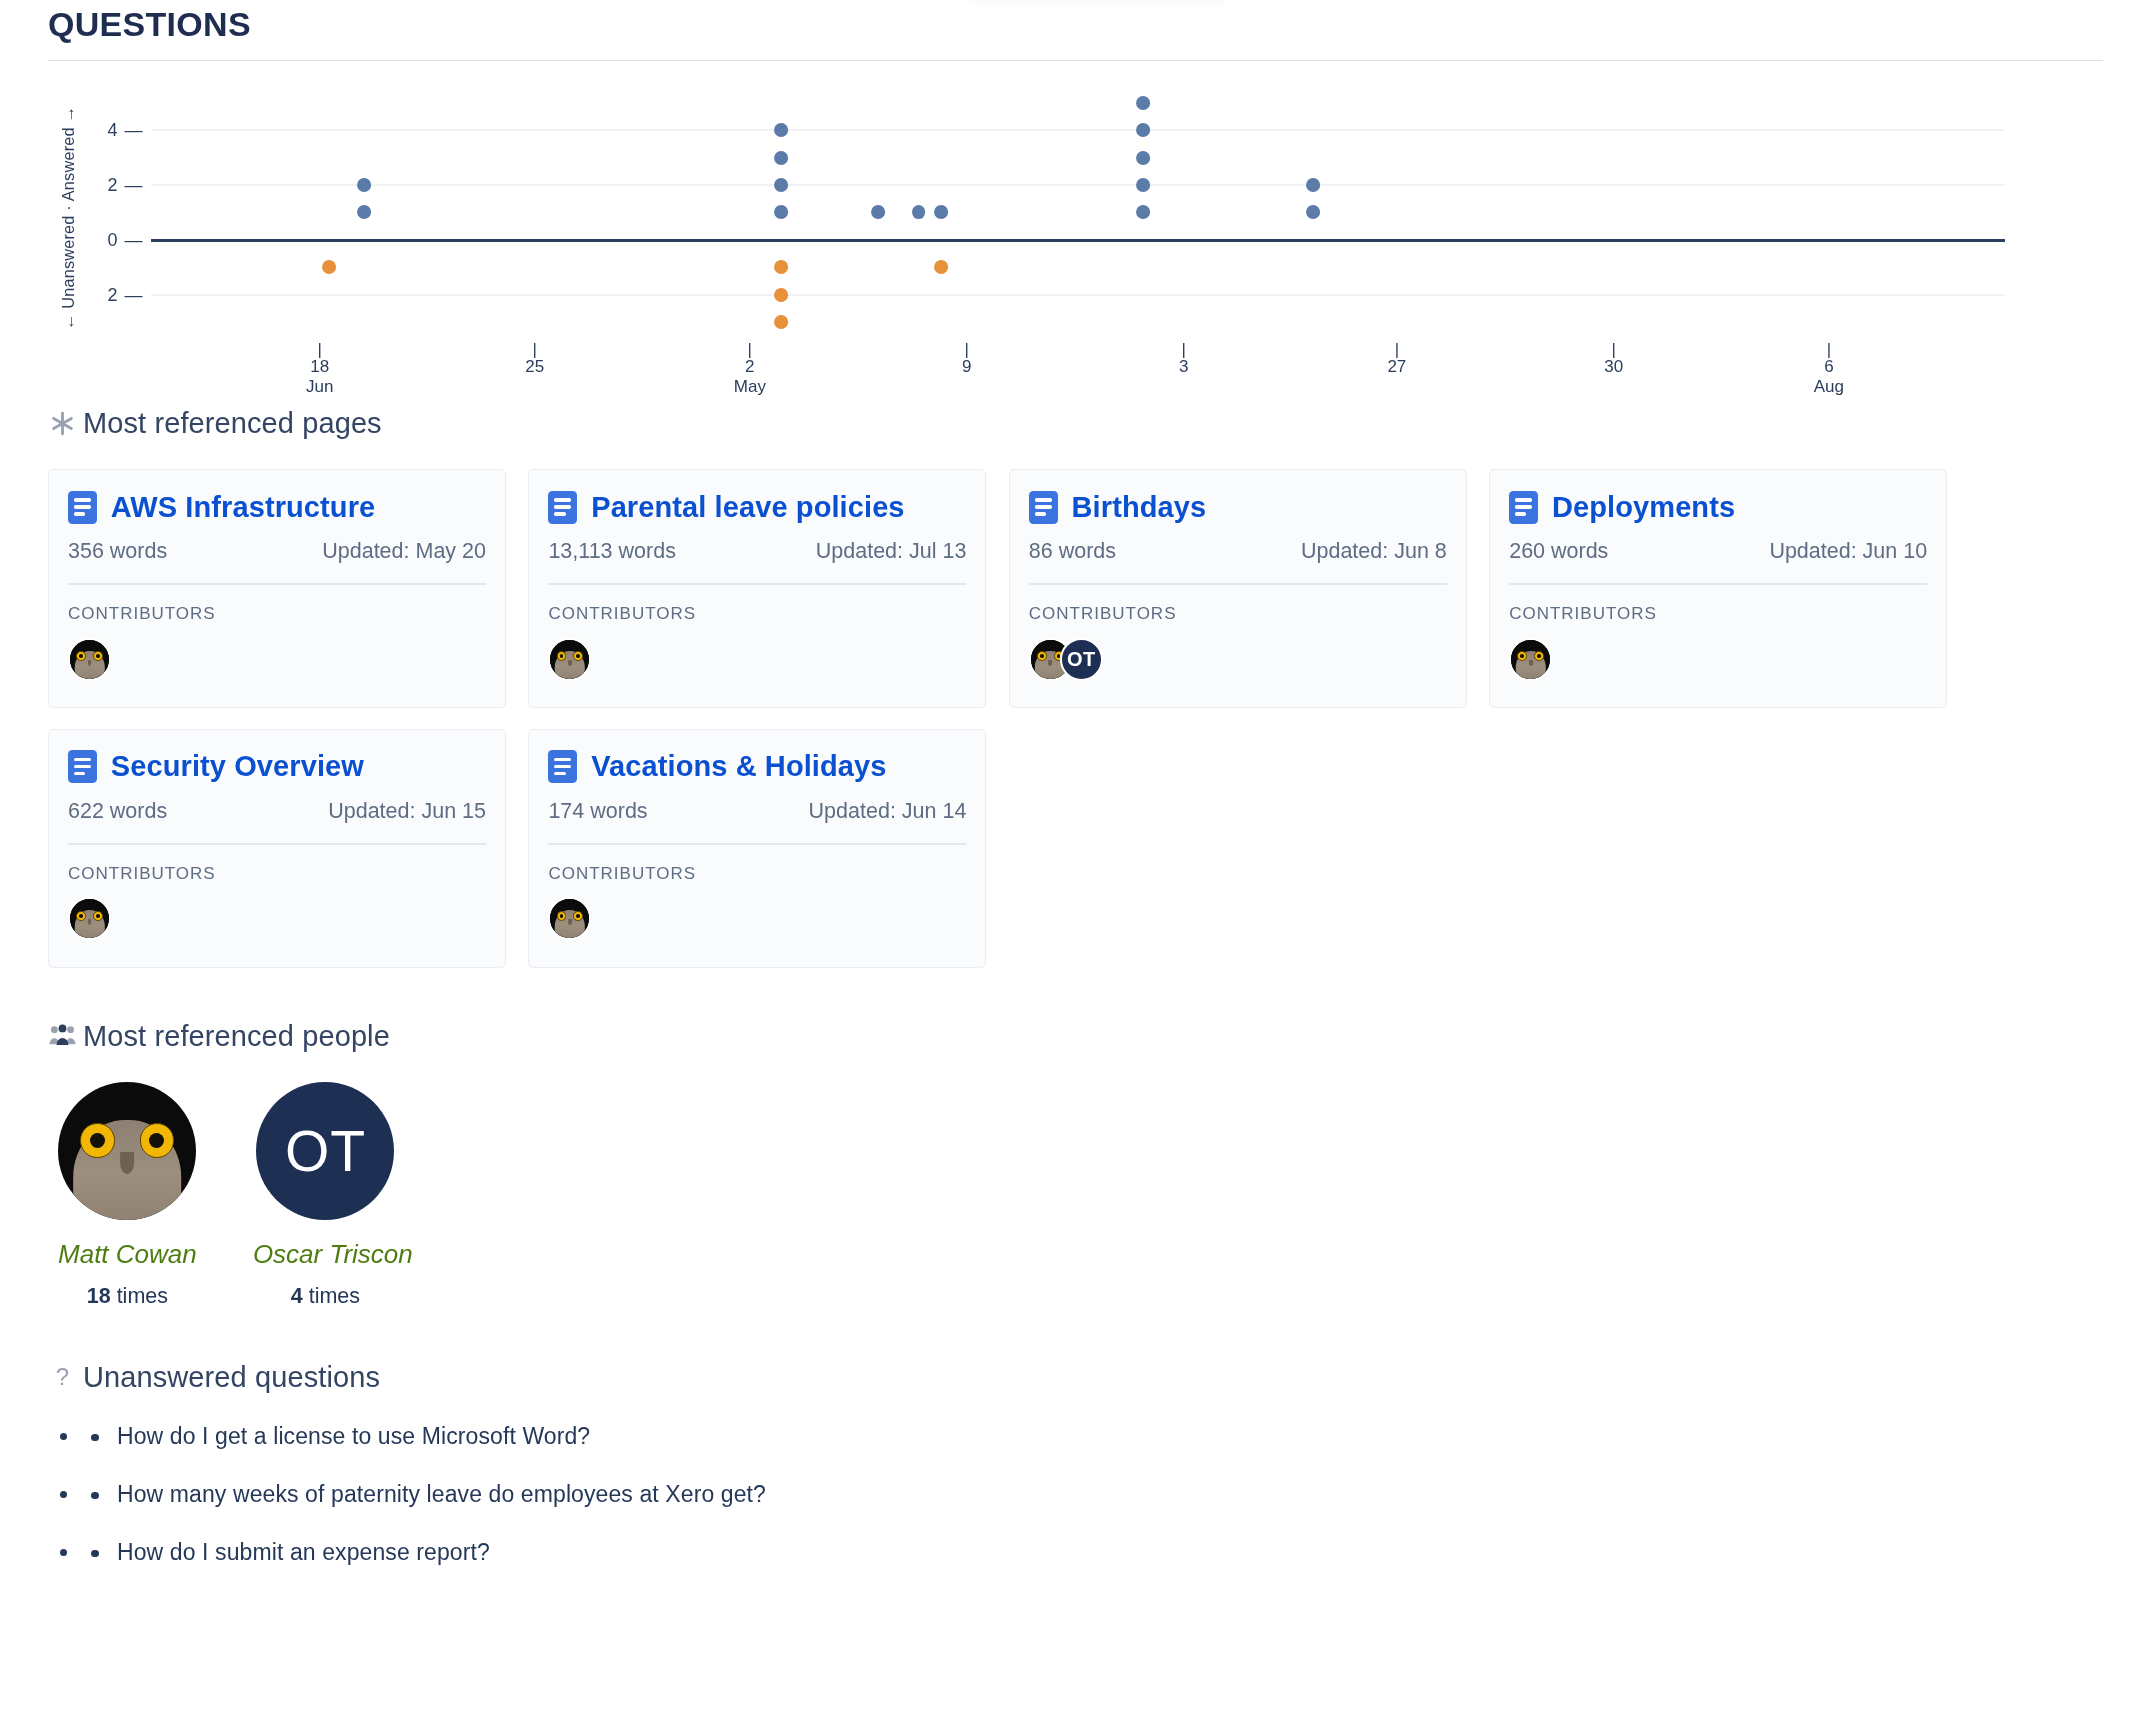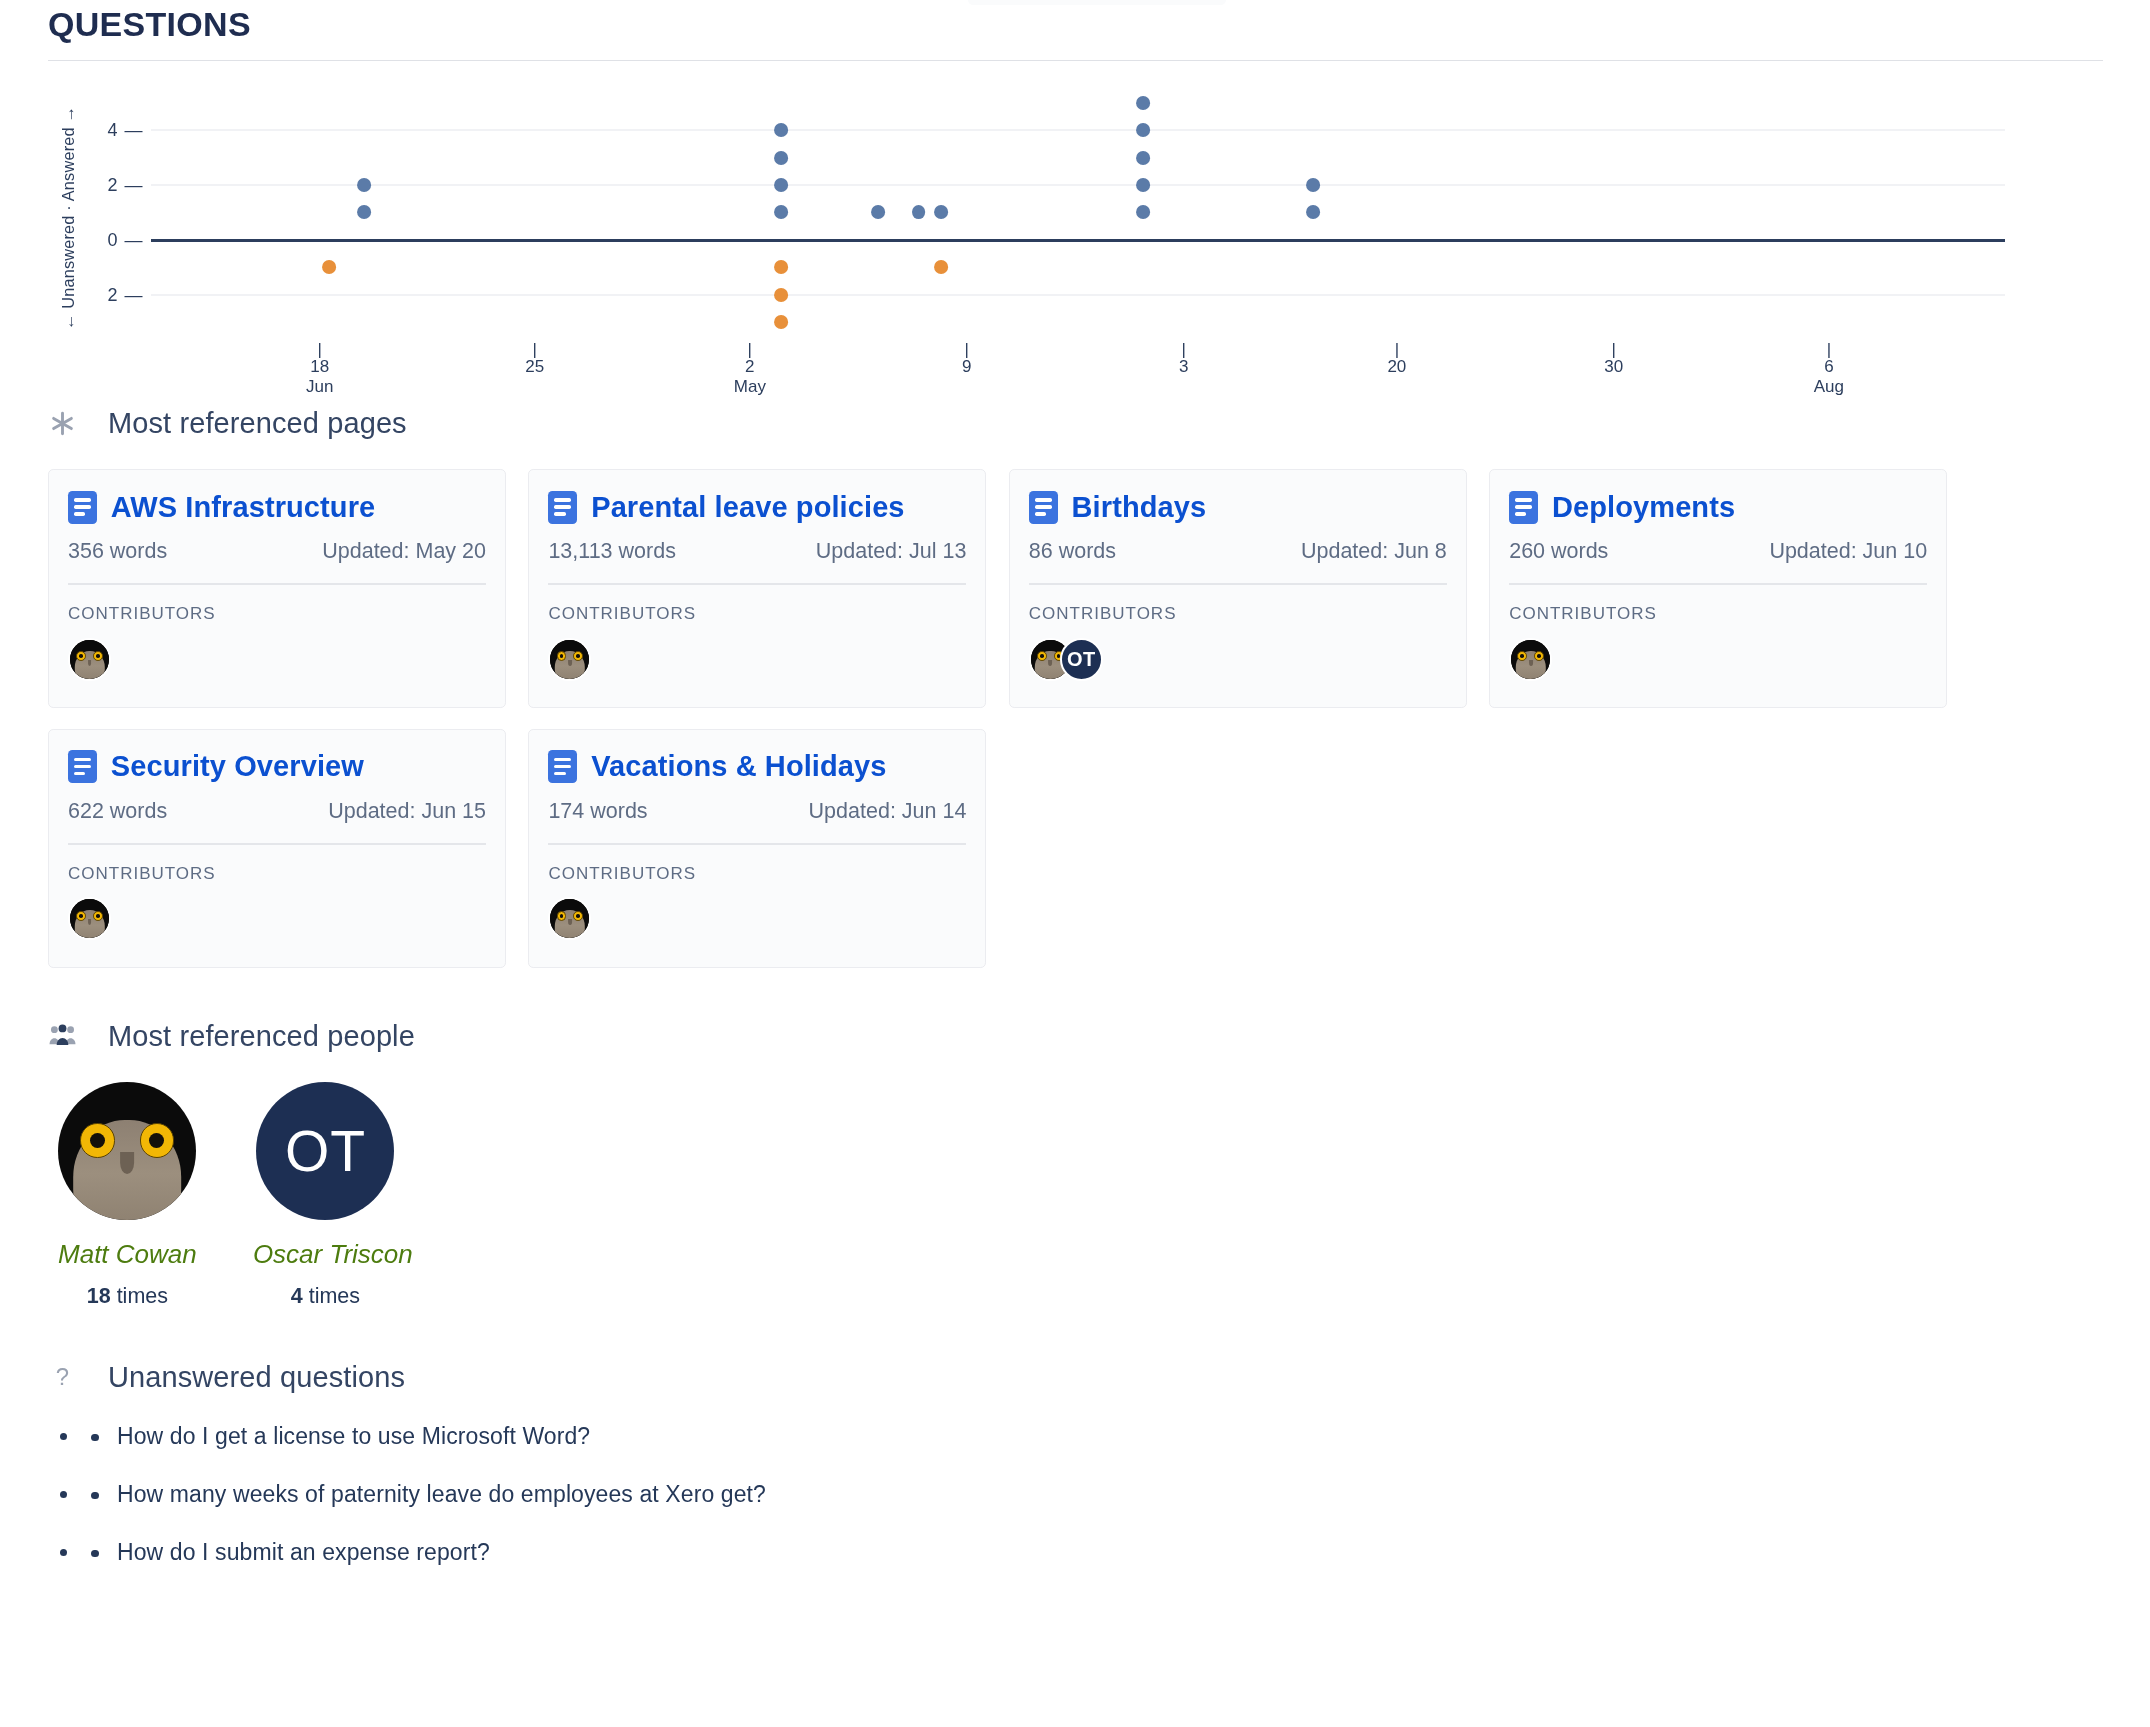--- a/index.html
+++ b/index.html
@@ -69,21 +69,21 @@
   .dot.unanswered { background: #e8903a; }
   .xtick {
     position: absolute; top: 251px; transform: translateX(-50%);
     text-align: center; font-size: 17px; color: #2c3e5d; line-height: 1.18;
   }
   .xtick .mark { display: block; font-size: 17px; line-height: .8; color: #2c3e5d; }
   .xtick .mon  { display: block; }
 
   
   .section-head {
-    display: flex; align-items: center; gap: 31px;
+    display: flex; align-items: center; gap: 6px;
     font-size: 29px; font-weight: 400; color: #344563; letter-spacing: 0.1px;
   }
   .sec-icon { width: 29px; height: 29px; flex: none; display:flex; align-items:center; justify-content:center; }
 
   
   .cards {
     display: grid; grid-template-columns: repeat(4, 458px);
     gap: 20.6px 22.4px; margin-top: 29px;
   }
   .card {
@@ -213,21 +213,21 @@
         <div class="dot unanswered" style="left: 9.6%; top: 175px; background: rgb(232, 144, 58);"></div>
         <div class="dot unanswered" style="left: 34%; top: 175px; background: rgb(232, 144, 58);"></div>
         <div class="dot unanswered" style="left: 34%; top: 203px; background: rgb(232, 144, 58);"></div>
         <div class="dot unanswered" style="left: 34%; top: 230px; background: rgb(232, 144, 58);"></div>
         <div class="dot unanswered" style="left: 42.6%; top: 175px; background: rgb(232, 144, 58);"></div>
         <div class="xtick" style="left: 9.1%;"><span class="mark">|</span><span>18</span><span class="mon">Jun</span></div>
         <div class="xtick" style="left: 20.7%;"><span class="mark">|</span><span>25</span></div>
         <div class="xtick" style="left: 32.3%;"><span class="mark">|</span><span>2</span><span class="mon">May</span></div>
         <div class="xtick" style="left: 44%;"><span class="mark">|</span><span>9</span></div>
         <div class="xtick" style="left: 55.7%;"><span class="mark">|</span><span>3</span></div>
-        <div class="xtick" style="left: 67.2%;"><span class="mark">|</span><span>20</span></div>
+        <div class="xtick" style="left: 67.2%;"><span class="mark">|</span><span>27</span></div>
         <div class="xtick" style="left: 78.9%;"><span class="mark">|</span><span>30</span></div>
         <div class="xtick" style="left: 90.5%;"><span class="mark">|</span><span>6</span><span class="mon">Aug</span></div>
       </div>
   </div>
 
   <div class="section-head" style="margin-top:22.4px;">
     <span class="sec-icon">
       <svg width="29" height="29" viewBox="0 0 34 34">
           <g stroke="#9aa2b1" stroke-width="3.4" stroke-linecap="round">
             <line x1="17" y1="5" x2="17" y2="29"></line>

